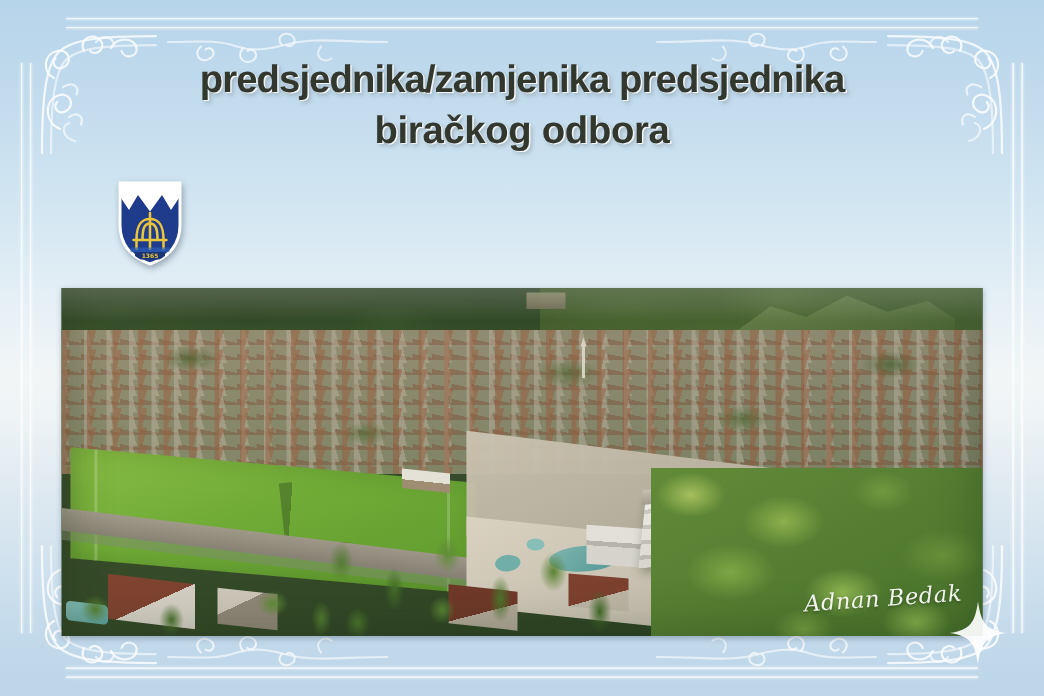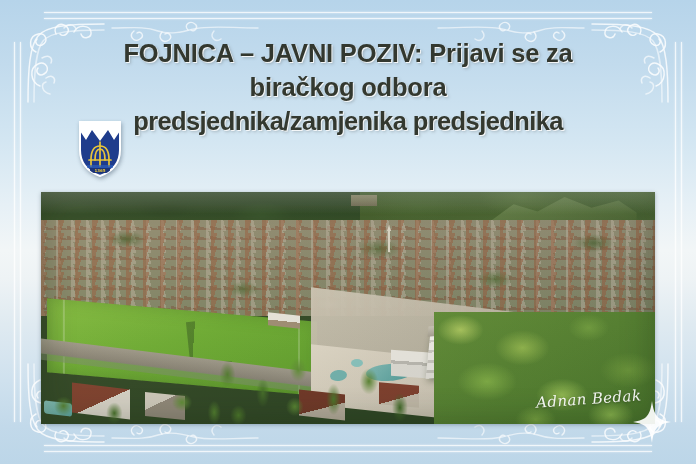--- a/index.html
+++ b/index.html
@@ -484,23 +484,22 @@
         <path d="M2 8 C20 8 34 6 48 11 C60 15 72 12 84 9 C100 5 120 8 148 8" opacity=".7"></path>
         <path d="M24 11 C18 16 24 23 30 19 C35 16 31 10 27 13" opacity=".85"></path>
         <path d="M52 12 C47 18 53 24 59 20 C63 17 59 11 55 14" opacity=".85"></path>
         <path d="M78 10 C73 5 80 0 85 4 C89 7 84 13 81 10" opacity=".8"></path>
         <path d="M104 11 C99 17 105 23 111 19" opacity=".7"></path>
       </svg>
     </div>
   </div>
 
   <div id="title-block">
-    <div class="title-line l1">FOJNICA – JAVNI POZIV: Prijavi se za</div>
+    <div class="title-line l2">predsjednika/zamjenika predsjednika</div>
     <div class="title-line l3">biračkog odbora</div>
-    <div class="title-line l2">predsjednika/zamjenika predsjednika</div>
   </div>
 
   <div id="coat-of-arms">
     <svg viewBox="0 0 44 58">
       <defs>
         <clipPath id="shieldClip">
           <path d="M2 2 H42 V30 C42 44 33 52 22 56 C11 52 2 44 2 30 Z"></path>
         </clipPath>
       </defs>
       <path d="M2 2 H42 V30 C42 44 33 52 22 56 C11 52 2 44 2 30 Z" fill="#1f3c8c" stroke="#ffffff" stroke-width="2"></path>

